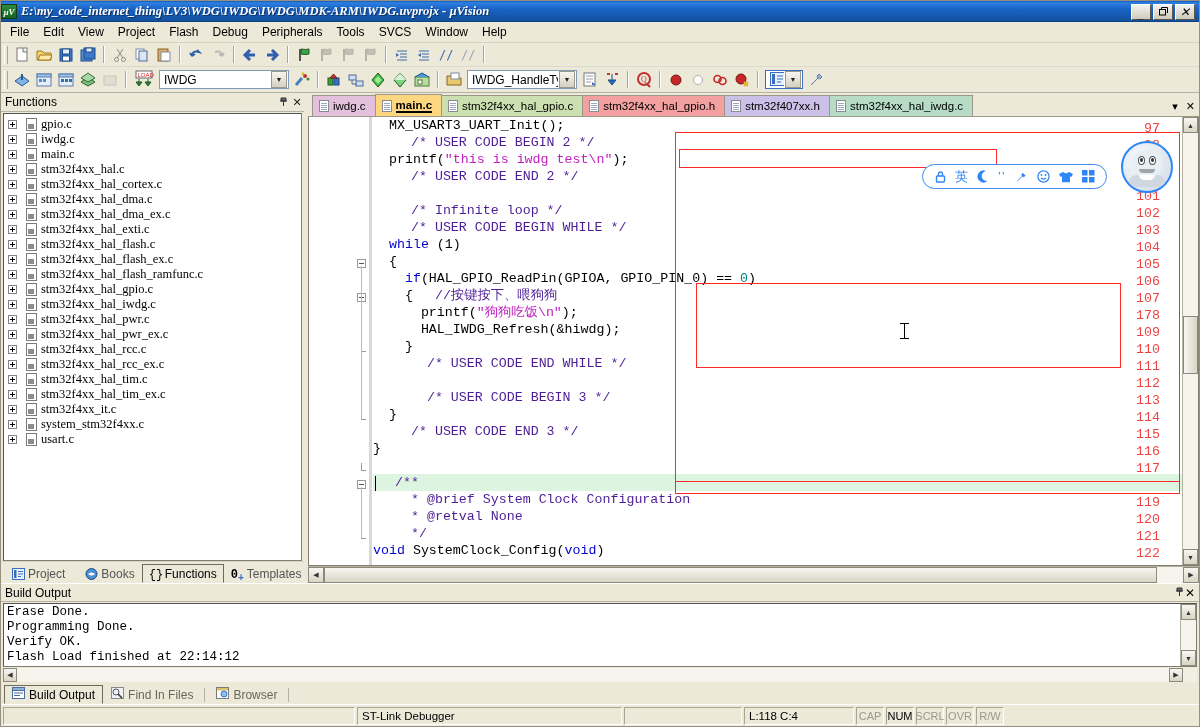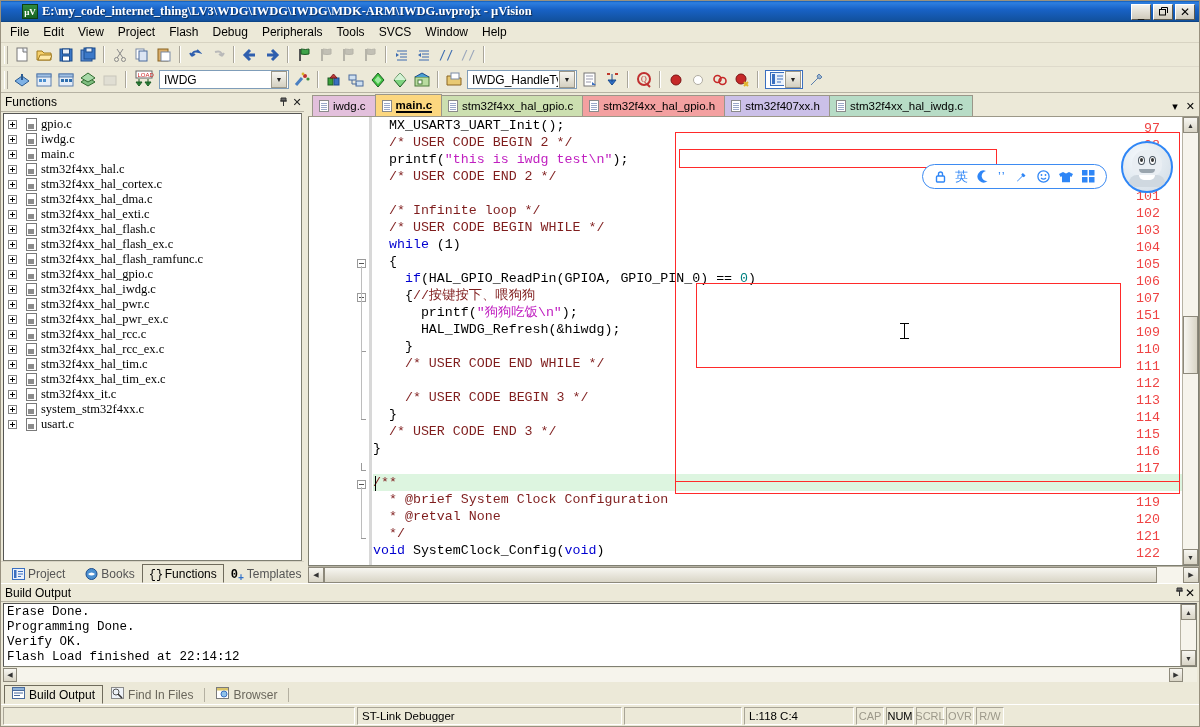--- a/index.html
+++ b/index.html
@@ -18,22 +18,23 @@
     border: 1px solid #98917f;
     display: flex; flex-direction: column;
   }
 
   
   .titlebar {
     height: 21px;
     background: linear-gradient(to bottom,#0d5ab8 0%,#2e7fe0 8%,#1862c6 40%,#12529f 92%,#0b3f7c 100%);
     display: flex; align-items: center;
     color: #fff;
-    padding: 0 2px 0 21px;
+    padding: 0 2px 0 0;
     flex: 0 0 21px;
+    font-style: italic;
   }
   .titlebar .appicon {
     width: 16px; height: 15px; margin-right: 4px;
     background: linear-gradient(to bottom,#2f8b3f,#176322);
     border: 1px solid #0d3f14;
     color: #fff; font-size: 9px; font-weight: bold;
     display: flex; align-items: center; justify-content: center;
     font-family: "Liberation Serif", serif;
   }
   .titlebar .ttext {
@@ -246,21 +247,21 @@
     position: absolute; left: 60px; width: 3px; background: #d8d8d8;
   }
   .codelines {
     position: absolute; left: 64px; top: 0; right: 0; bottom: 0;
     white-space: pre;
   }
   .cline { height: 17px; }
   .hl-line { background: #ddf5e0; }
 
   .k  { color: #0000d0; }
-  .cm { color: #7f1d1d; }       
+  .cm { color: #4c1d95; margin-left: 22px; }       
   .st { color: #c020c0; }       
   .num{ color: #008080; }       
   .pl { color: #000; }
 
   .redbox {
     position: absolute; border: 1px solid #ff2a2a; pointer-events: none;
   }
 
   
   .vscroll {
@@ -790,20 +791,26 @@
               <span class="tplus"></span>
               <span class="tdash"></span>
               <span class="fileico"></span>
               <span>stm32f4xx_hal_cortex.c</span>
             </div>
             <div class="trow">
               <span class="tplus"></span>
               <span class="tdash"></span>
               <span class="fileico"></span>
               <span>stm32f4xx_hal_dma.c</span>
+            </div>
+            <div class="trow">
+              <span class="tplus"></span>
+              <span class="tdash"></span>
+              <span class="fileico"></span>
+              <span>stm32f4xx_hal_dma_ex.c</span>
             </div>
             <div class="trow">
               <span class="tplus"></span>
               <span class="tdash"></span>
               <span class="fileico"></span>
               <span>stm32f4xx_hal_exti.c</span>
             </div>
             <div class="trow">
               <span class="tplus"></span>
               <span class="tdash"></span>
@@ -966,21 +973,21 @@
               <div class="gutter-num" style="top: 20px;">98</div>
               <div class="gutter-num" style="top: 37px;">99</div>
               <div class="gutter-num" style="top: 54px;">100</div>
               <div class="gutter-num" style="top: 71px;">101</div>
               <div class="gutter-num" style="top: 88px;">102</div>
               <div class="gutter-num" style="top: 105px;">103</div>
               <div class="gutter-num" style="top: 122px;">104</div>
               <div class="gutter-num" style="top: 139px;">105</div>
               <div class="gutter-num" style="top: 156px;">106</div>
               <div class="gutter-num" style="top: 173px;">107</div>
-              <div class="gutter-num" style="top: 190px;">151</div>
+              <div class="gutter-num" style="top: 190px;">178</div>
               <div class="gutter-num" style="top: 207px;">109</div>
               <div class="gutter-num" style="top: 224px;">110</div>
               <div class="gutter-num" style="top: 241px;">111</div>
               <div class="gutter-num" style="top: 258px;">112</div>
               <div class="gutter-num" style="top: 275px;">113</div>
               <div class="gutter-num" style="top: 292px;">114</div>
               <div class="gutter-num" style="top: 309px;">115</div>
               <div class="gutter-num" style="top: 326px;">116</div>
               <div class="gutter-num" style="top: 343px;">117</div>
               <div class="gutter-num" style="top: 360px;">118</div>

